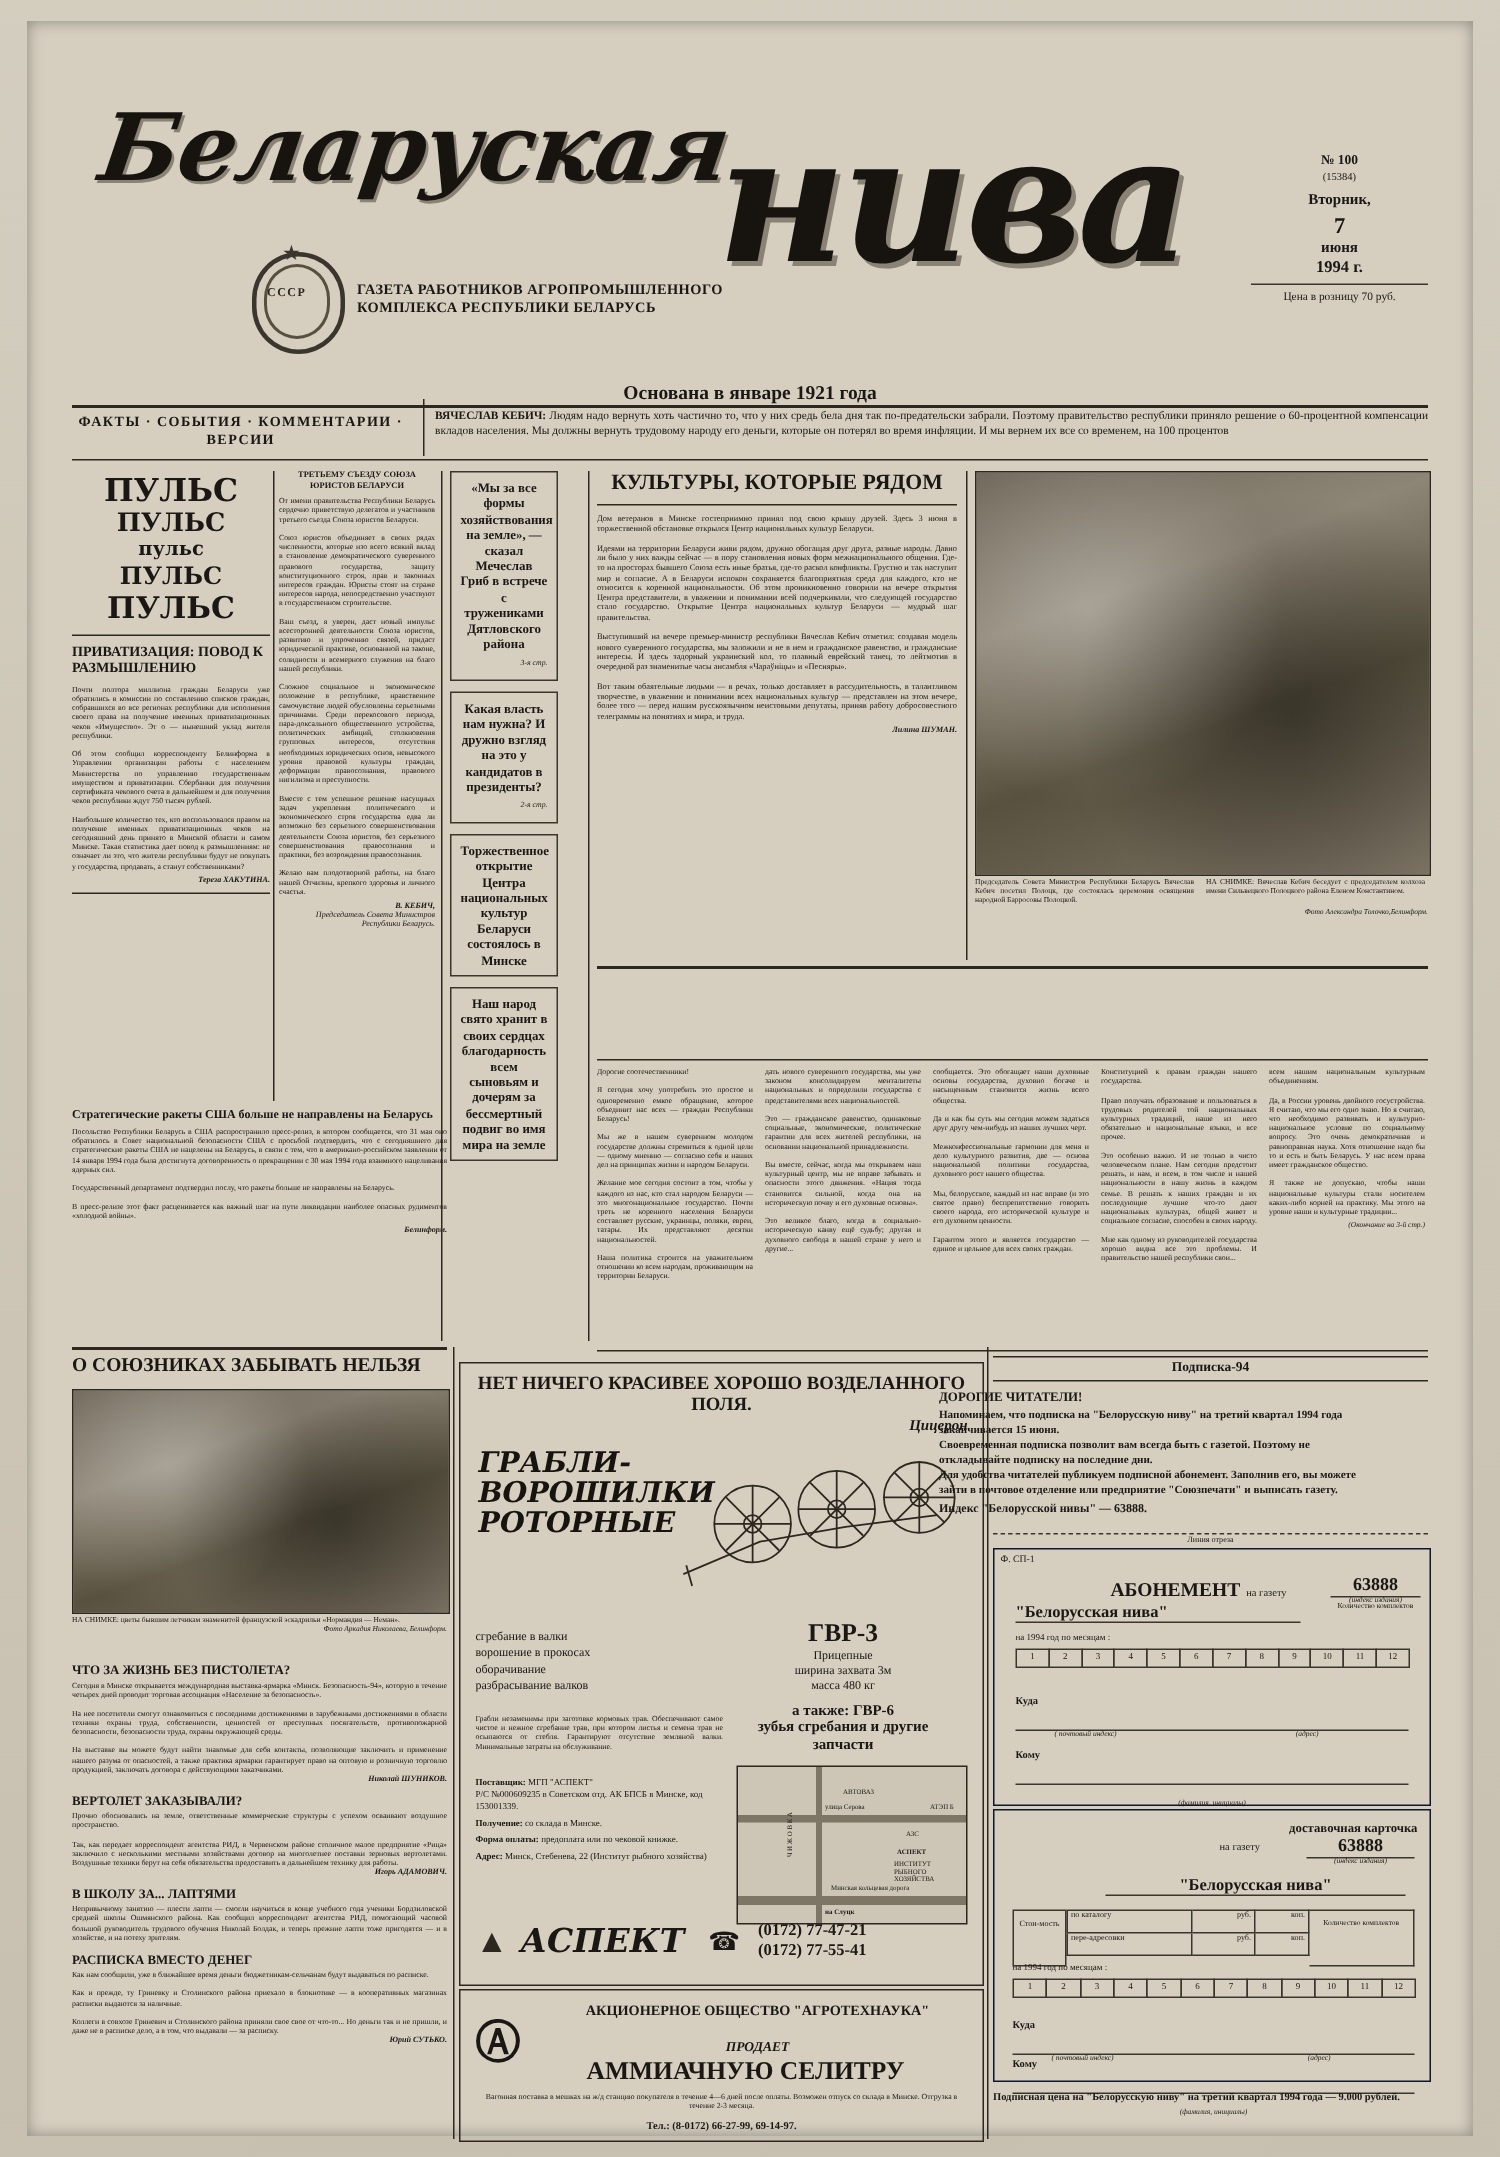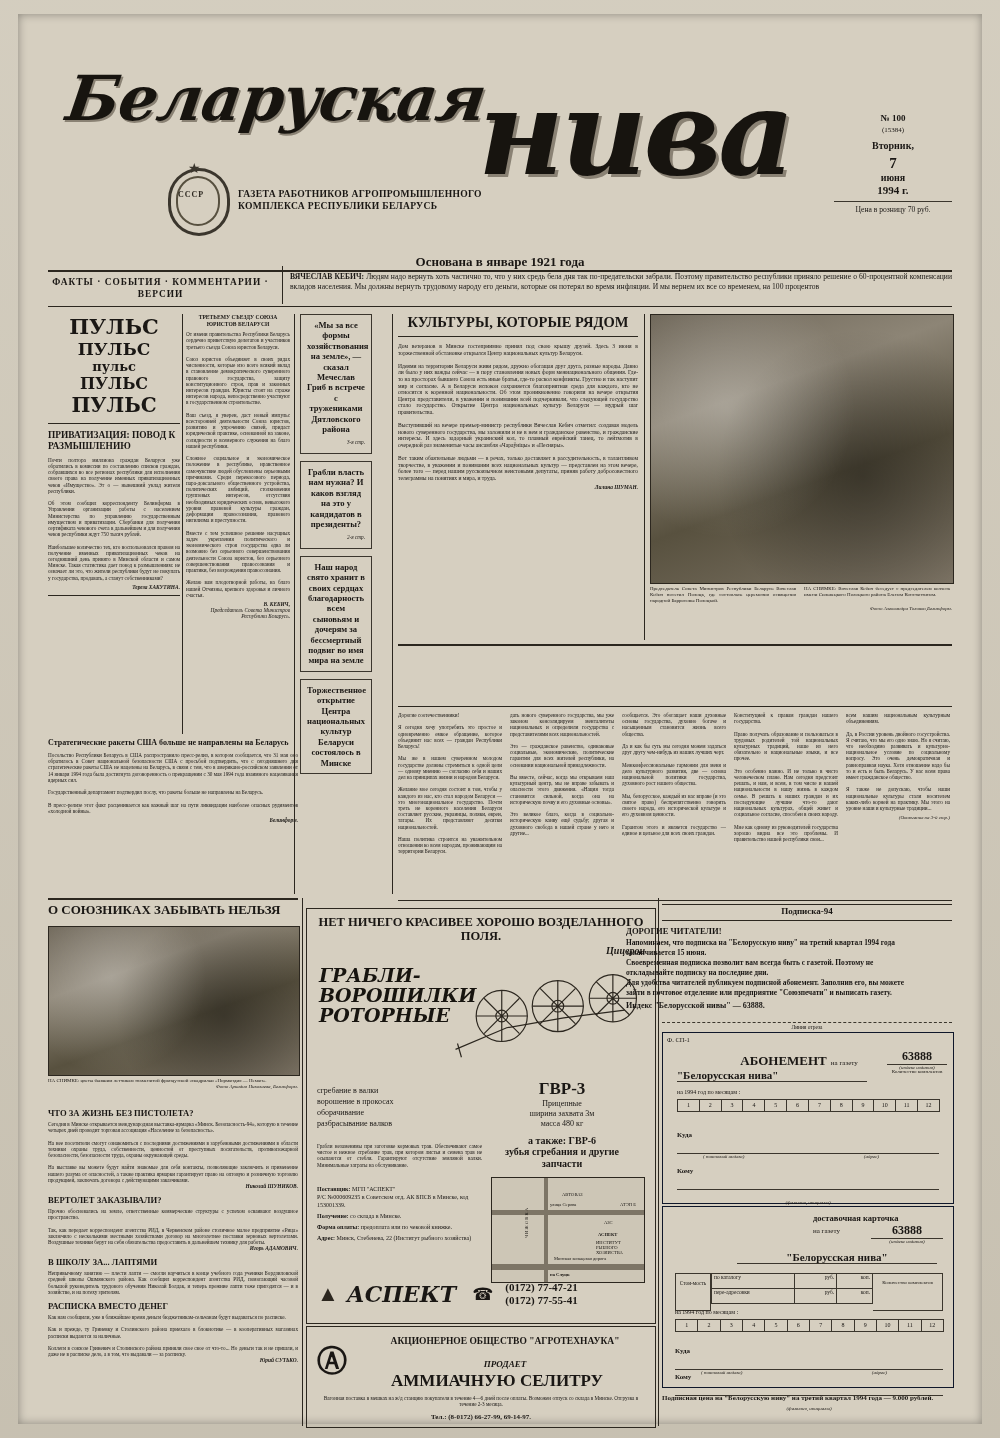--- a/index.html
+++ b/index.html
@@ -56,21 +56,21 @@
   .emblem .cccp{
     position:absolute;left:18px;top:36px;font-size:8px;font-weight:bold;
     color:#2c271f;letter-spacing:1px;
   }
   .subtitle{
     position:absolute;left:190px;top:152px;width:250px;
     font-size:9.6px;font-weight:bold;line-height:12px;
     letter-spacing:.3px;
   }
   .issuebox{
-    position:absolute;right:0;top:76px;width:118px;text-align:center;
+    position:absolute;right:0;top:64px;width:118px;text-align:center;
     font-size:9px;line-height:12px;
   }
   .issuebox .no{font-size:9px;font-weight:bold;}
   .issuebox .date{font-size:15px;font-weight:bold;line-height:17px;margin-top:3px;}
   .issuebox .price{border-top:1px solid #3b362d;margin-top:5px;padding-top:3px;font-size:7.6px;line-height:9px;}
   .founded{
     position:absolute;left:30px;top:240px;width:904px;text-align:center;
     font-size:13px;font-weight:bold;
   }
   .rule{position:absolute;background:#2c271f;}
@@ -287,28 +287,28 @@
     <div class="sig" style="margin-top:3px;">В. КЕБИЧ,</div>
     <div class="sig" style="font-weight:normal;">Председатель Совета Министров Республики Беларусь.</div>
   </div>
 
   <div class="col" style="left:282px;top:300px;width:72px;">
     <div class="quotebox">
       <span>«Мы за все формы хозяйствования на земле», — сказал Мечеслав Гриб в встрече с тружениками Дятловского района</span>
       <span class="ref">3-я стр.</span>
     </div>
     <div class="quotebox">
-      <span>Грабли власть нам нужна? И каков взгляд на это у кандидатов в президенты?</span>
+      <span>Какая власть нам нужна? И дружно взгляд на это у кандидатов в президенты?</span>
       <span class="ref">2-я стр.</span>
+    </div>
+    <div class="quotebox">
+      <span>Торжественное открытие Центра национальных культур Беларуси состоялось в Минске</span>
     </div>
     <div class="quotebox">
       <span>Наш народ свято хранит в своих сердцах благодарность всем сыновьям и дочерям за бессмертный подвиг во имя мира на земле</span>
-    </div>
-    <div class="quotebox">
-      <span>Торжественное открытие Центра национальных культур Беларуси состоялось в Минске</span>
     </div>
   </div>
 
   <div class="col" style="left:380px;top:300px;width:240px;">
     <div class="kultury-h">КУЛЬТУРЫ, КОТОРЫЕ РЯДОМ</div>
     <div class="rule" style="position:static;height:1px;width:240px;margin:6px 0 6px;"></div>
     <div class="tiny2" style="white-space:pre-line;">Дом ветеранов в Минске гостеприимно принял под свою крышу друзей. Здесь 3 июня в торжественной обстановке открылся Центр национальных культур Беларуси.
 
 Идеями на территории Беларуси живи рядом, дружно обогащая друг друга, разные народы. Давно ли было у них важды сейчас — в пору становления новых форм межнационального общения. Где-то на просторах бывшего Союза есть иные братья, где-то раскол конфликты. Грустно и так наступит мир и согласие. А в Беларуси испокон сохраняется благоприятная среда для каждого, кто не относится к коренной национальности. Об этом проникновенно говорили на вечере открытия Центра представители, в уважении и понимании всей подчеркивали, что следующей государство стало государство. Открытие Центра национальных культур Беларуси — мудрый шаг правительства.
 
@@ -511,21 +511,21 @@
       </div>
     </div>
     <div style="position:absolute;left:14px;top:126px;width:262px;">
       <span style="font-size:7px;font-weight:bold;">Кому</span>
       <div class="fieldline" style="margin-top:1px;"></div>
       <div style="text-align:center;"><span class="lbl-i">(фамилия, инициалы)</span></div>
     </div>
   </div>
 
   <div class="subbox" style="position:absolute;left:644px;top:1192px;width:290px;height:180px;">
-    <div style="position:absolute;left:150px;top:6px;width:132px;text-align:left;font-weight:bold;font-size:8.5px;">доставочная карточка</div>
+    <div style="position:absolute;left:150px;top:6px;width:132px;text-align:right;font-weight:bold;font-size:8.5px;">доставочная карточка</div>
     <div style="position:absolute;left:150px;top:20px;font-size:7px;">на газету</div>
     <div style="position:absolute;left:208px;top:16px;width:72px;text-align:center;">
       <div style="font-weight:bold;font-size:12px;border-bottom:1px solid #3b362d;">63888</div>
       <div class="lbl-i">(индекс издания)</div>
     </div>
     <div style="position:absolute;left:74px;top:44px;width:200px;font-weight:bold;font-size:11px;border-bottom:1px solid #3b362d;text-align:center;">"Белорусская  нива"</div>
 
     <div style="position:absolute;left:12px;top:66px;width:268px;display:flex;font-size:5.4px;line-height:7px;">
       <div style="width:34px;border:1px solid #3b362d;height:30px;text-align:center;padding-top:6px;">Стои-мость</div>
       <div style="width:84px;">

